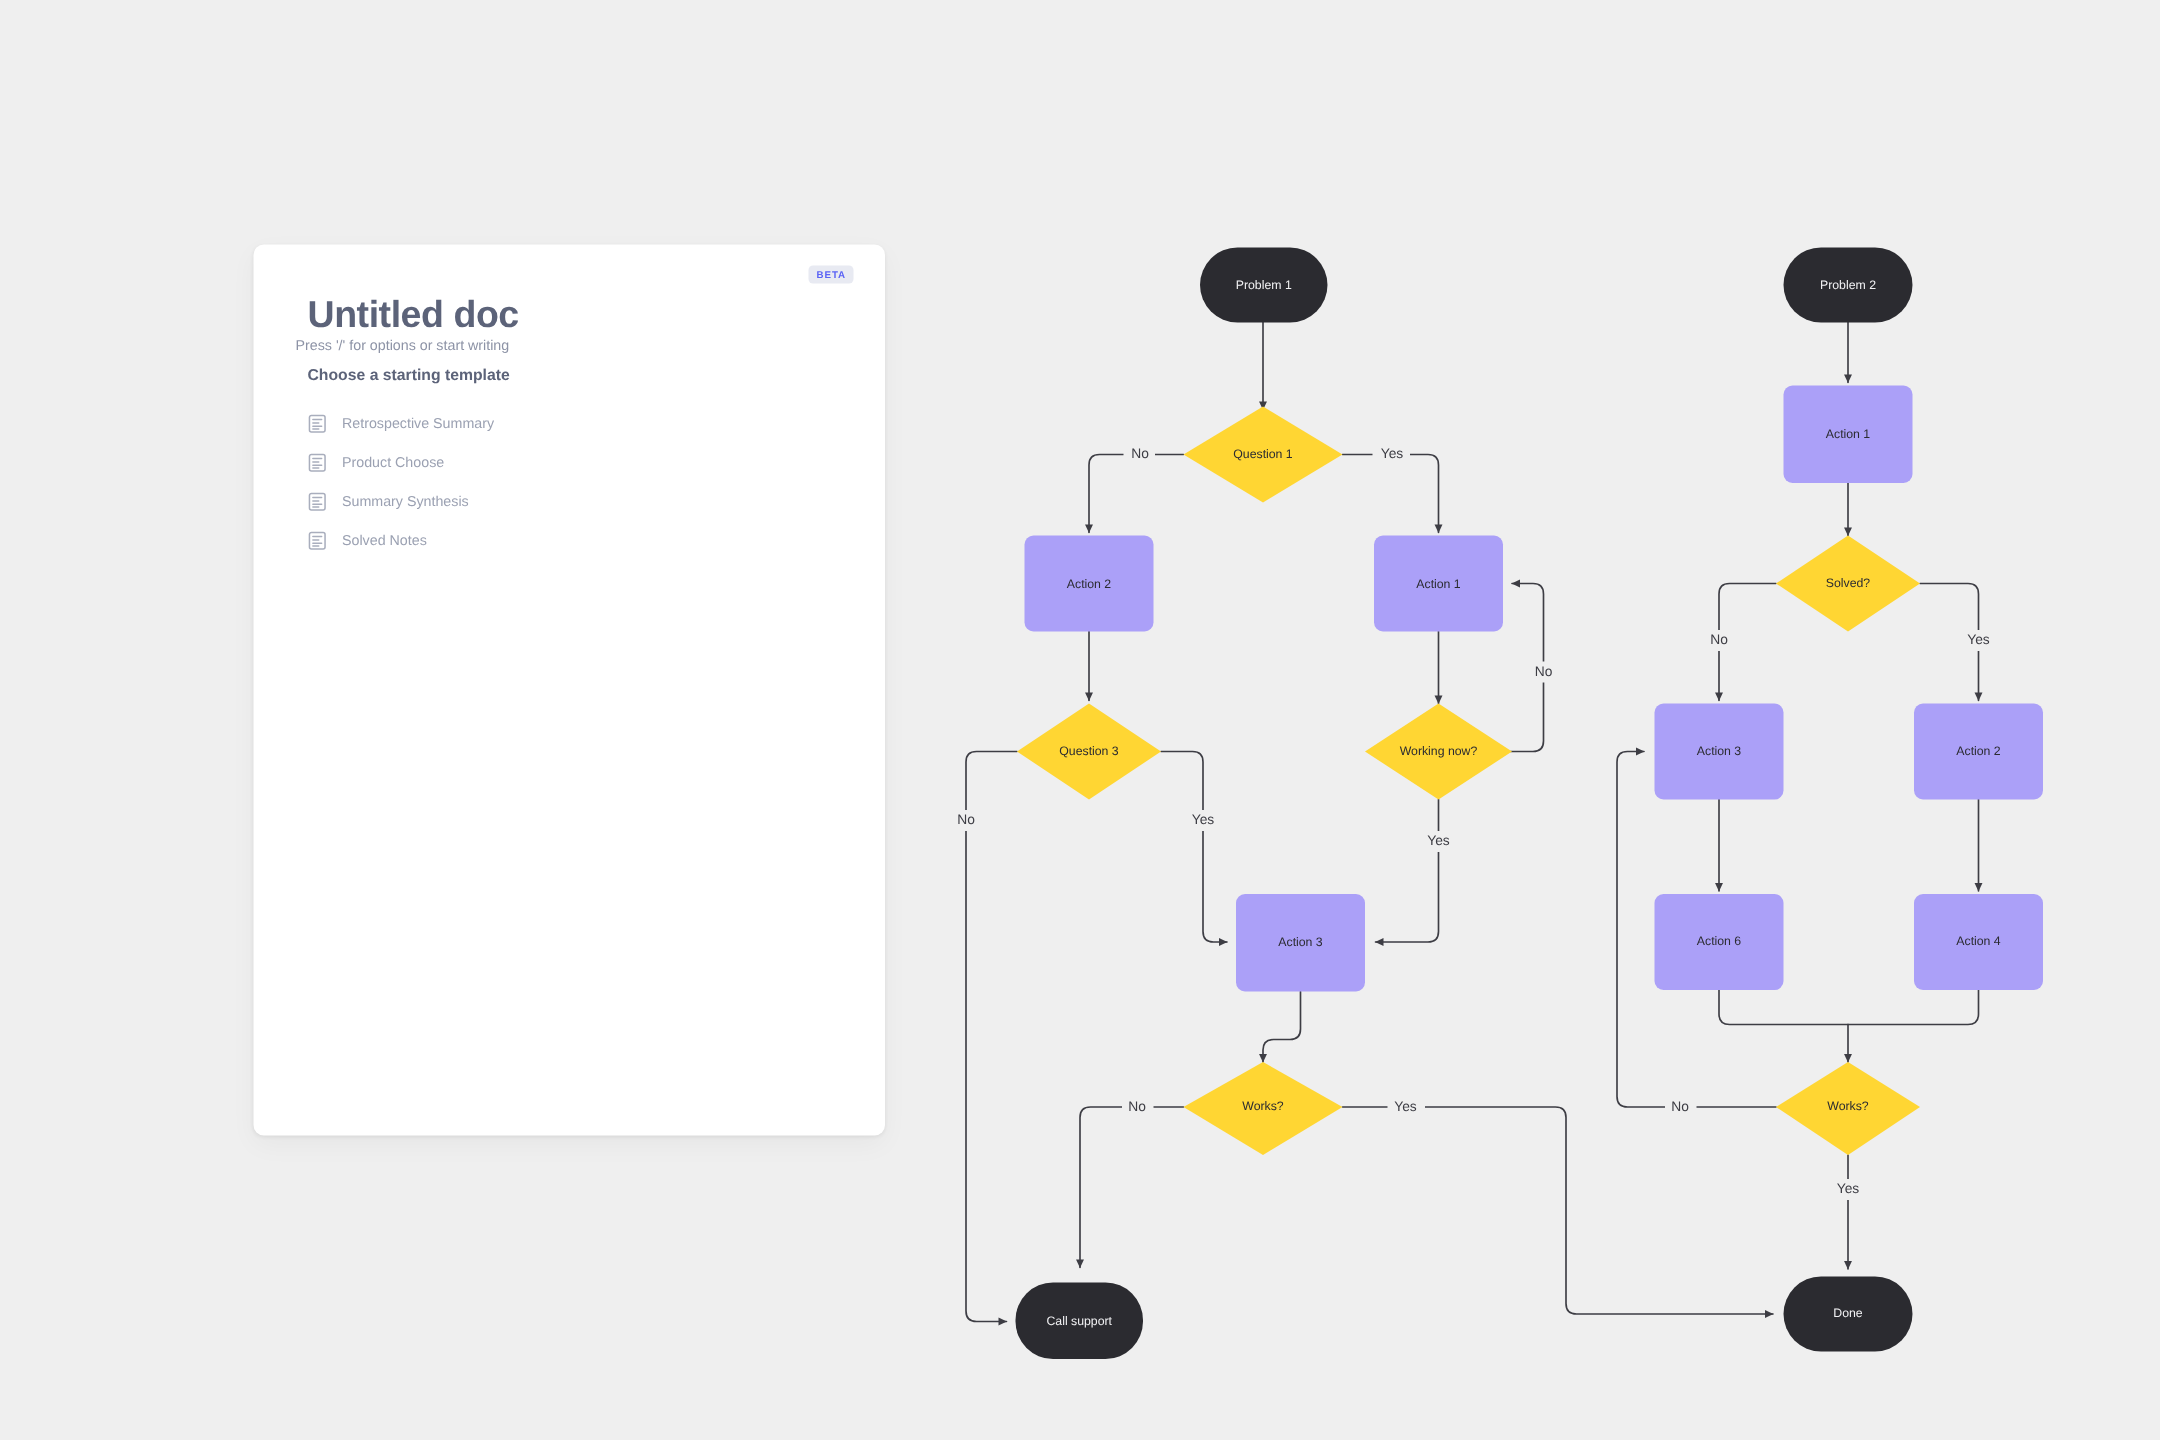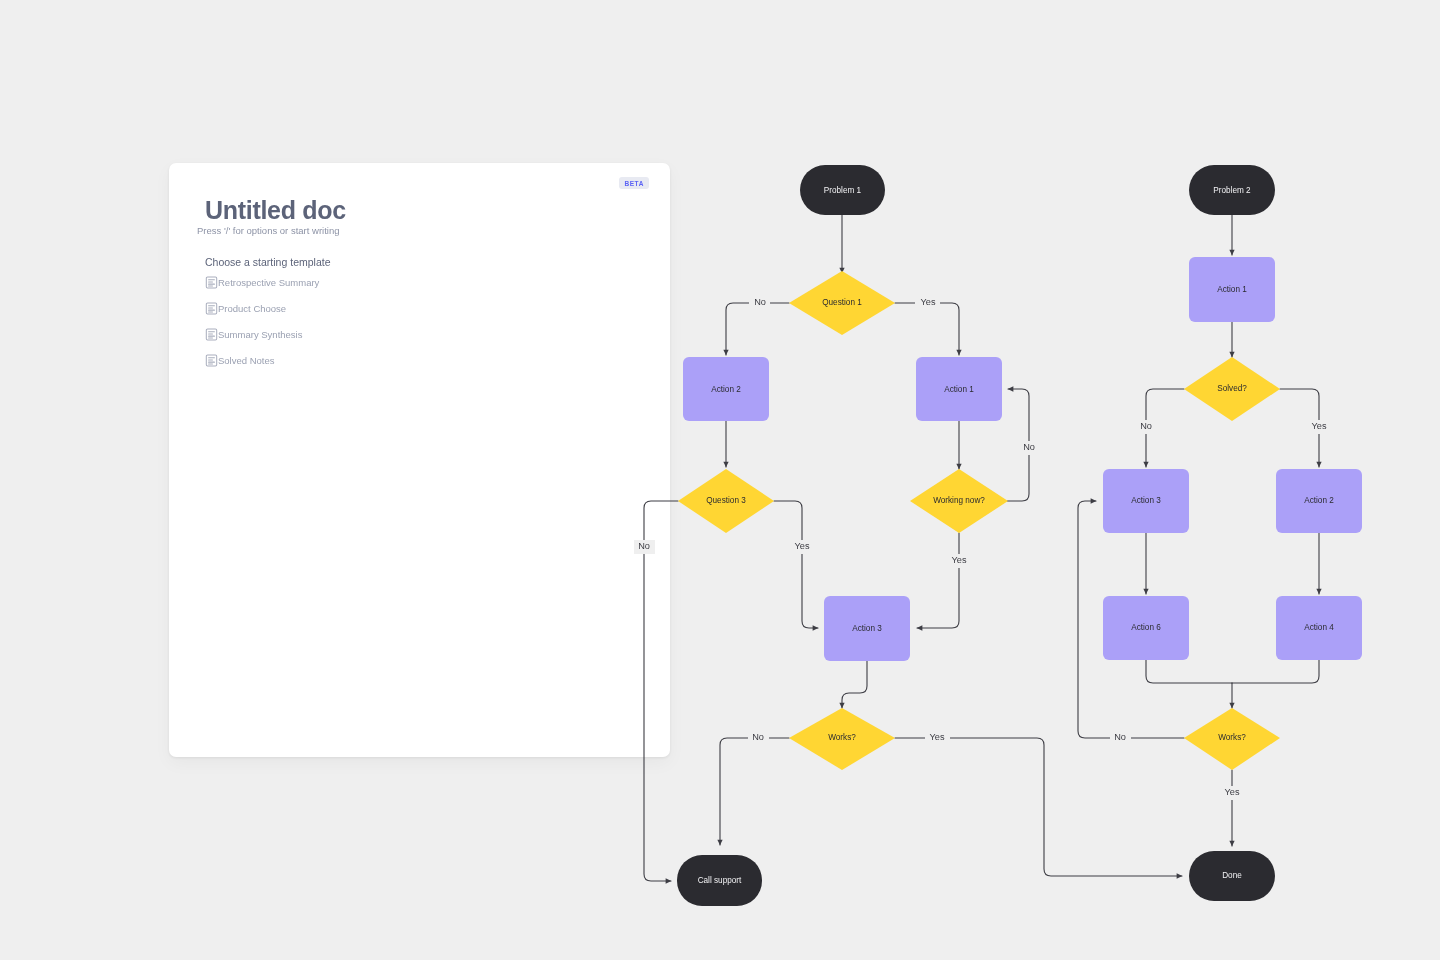--- a/index.html
+++ b/index.html
@@ -8,21 +8,21 @@
     background: #efefef;
     font-family: "Liberation Sans", sans-serif;
     overflow: hidden;
   }
   #root { position: relative; width: 1440px; height: 960px; }
 
   
   .doc-card {
     position: absolute;
     left: 169px; top: 163px;
-    width: 501px; height: 594px;
+    width: 421px; height: 594px;
     background: #ffffff;
     border-radius: 7px;
     box-shadow: 0 1px 3px rgba(0,0,0,0.07), 0 6px 18px rgba(0,0,0,0.04);
   }
   .beta-badge {
     position: absolute;
     right: 21px; top: 14px;
     background: #e8eaf2;
     color: #5b63f5;
     font-size: 6.5px;
@@ -40,34 +40,35 @@
     letter-spacing: -0.3px;
   }
   .doc-sub {
     position: absolute;
     left: 28px; top: 62px;
     font-size: 9.5px;
     color: #8d93a6;
   }
   .doc-section-title {
     position: absolute;
-    left: 36px; top: 93px;
+    left: 36px; top: 81px;
     font-size: 10.5px;
-    font-weight: 400;
+    font-weight: 700;
     color: #5c6379;
   }
   .tpl-list {
     position: absolute;
     left: 36px; top: 106px;
     width: 330px;
   }
   .tpl-item {
     display: flex;
     align-items: center;
     height: 26px;
+    gap: 10px;
     cursor: pointer;
   }
   .tpl-icon { width: 13px; height: 13px; flex: 0 0 13px; display:block; }
   .tpl-label {
     font-size: 9.5px;
     color: #9ba1b2;
   }
 
   
   .flow-svg {

